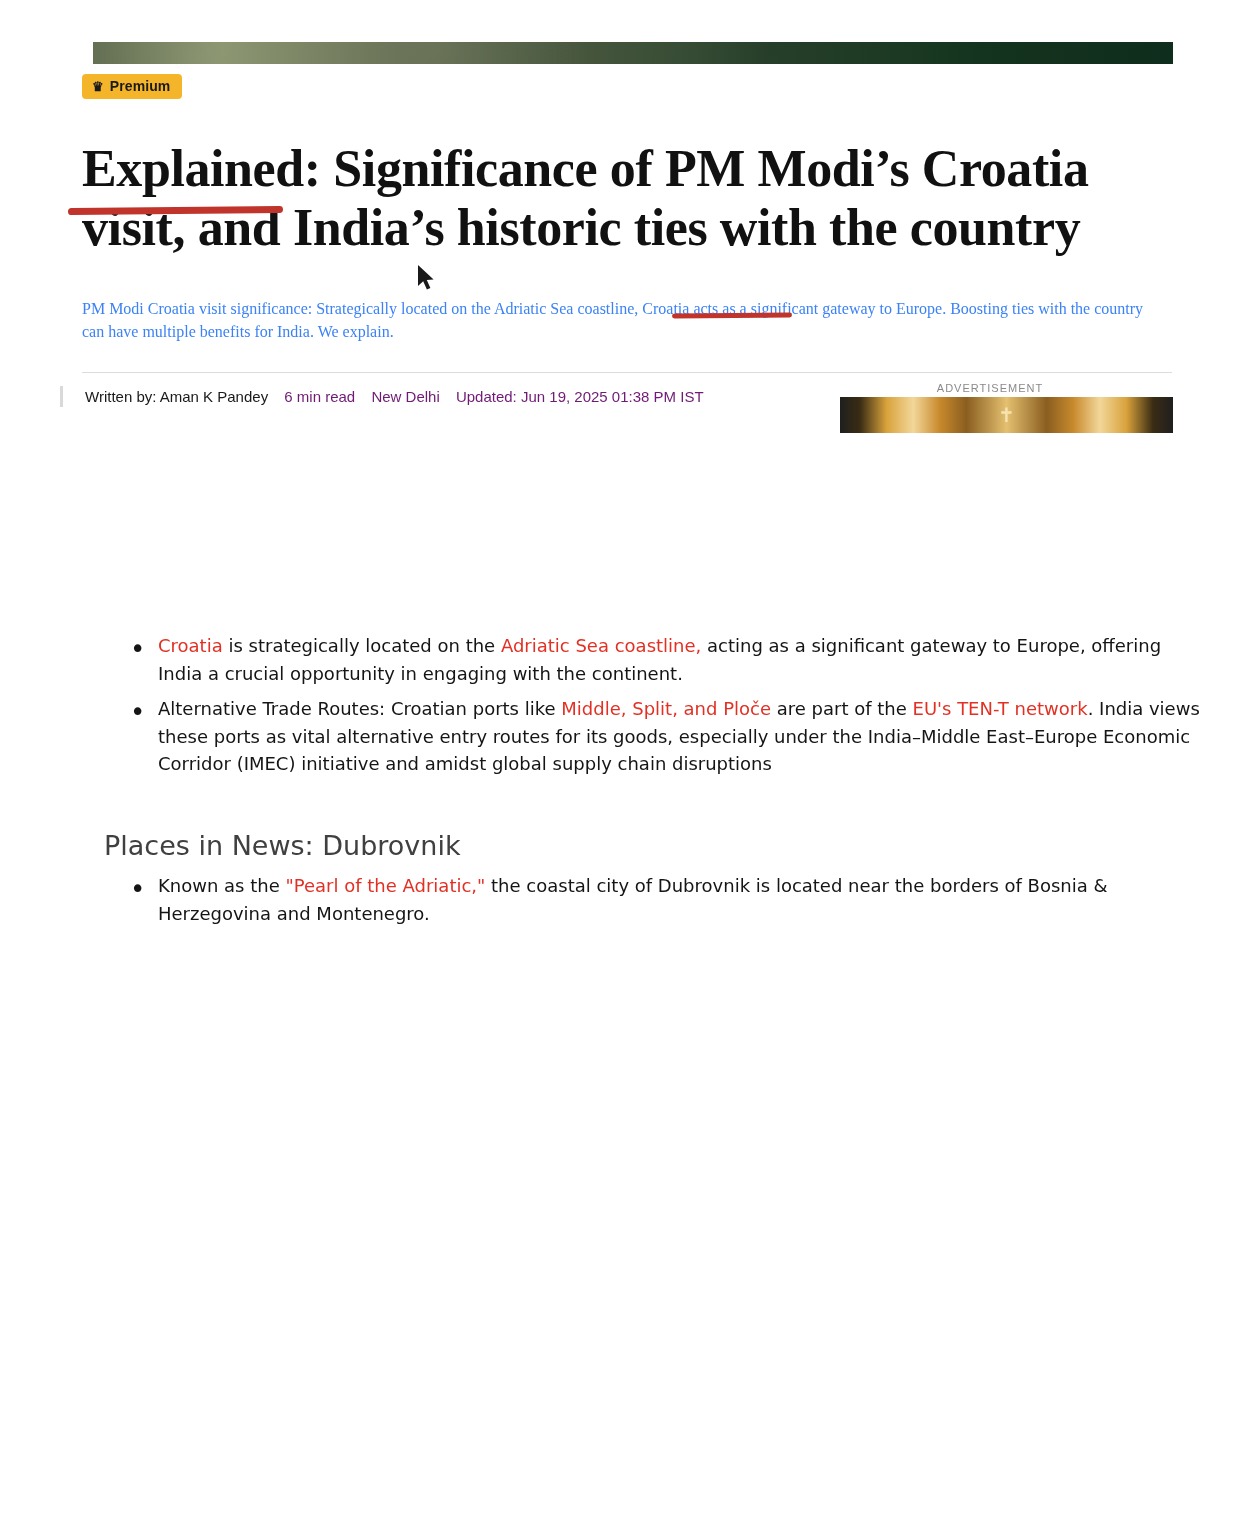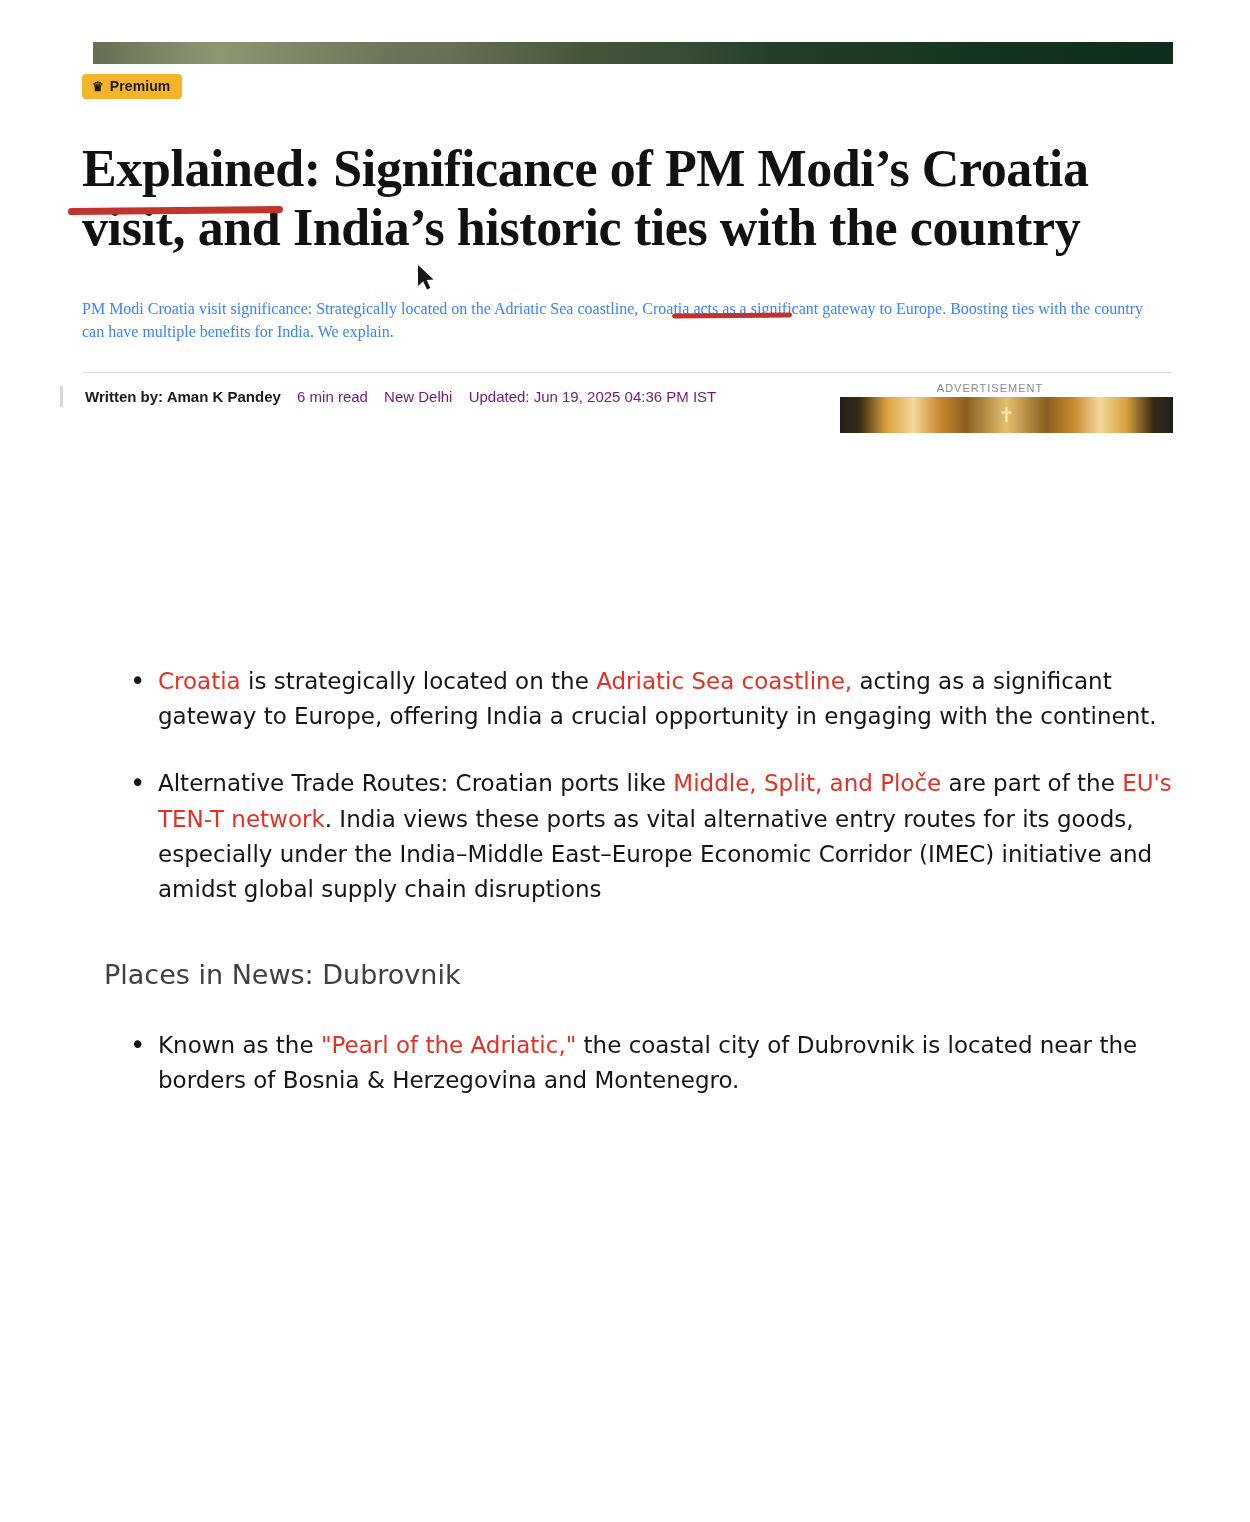--- a/index.html
+++ b/index.html
@@ -99,21 +99,21 @@
     padding-left: 22px;
     border-left: 3px solid #d9d9d9;
     box-sizing: border-box;
   }
   .byline {
     font-size: 15px;
     color: #1a1a1a;
     white-space: nowrap;
     line-height: 1.4;
   }
-  .byline .author { font-weight: 700; }
+  .byline .author { font-weight: 400; }
   .byline .meta { color: #701a75; }
   .byline span + span { margin-left: 12px; }
 
   .ad-box {
     position: absolute;
     left: 780px;
     top: 340px;
     width: 300px;
     height: 52px;
   }
@@ -180,24 +180,23 @@
     font-family: "DejaVu Sans", sans-serif;
     color: #151515;
   }
   .note-list {
     margin: 0;
     padding-left: 62px;
     list-style: none;
   }
   .note-item {
     position: relative;
-    font-size: 23px;
+    font-size: 18px;
     line-height: 1.53;
     margin-bottom: 8px;
-    margin-top: 32px;
   }
   .note-item::before {
     content: "•";
     position: absolute;
     left: -28px;
     top: -2px;
     font-size: 26px;
   }
   .hl { color: #e23124; }
 
@@ -228,21 +227,21 @@
 
   <p class="standfirst">PM Modi Croatia visit significance: Strategically located on the Adriatic Sea coastline, Croatia acts as a significant gateway to Europe. Boosting ties with the country can have multiple benefits for India. We explain.</p>
 
   <div class="rule"></div>
 
   <div class="byline-wrap">
     <div class="byline">
       <span class="author">Written by: Aman K Pandey</span>
       <span class="meta">6 min read</span>
       <span class="meta">New Delhi</span>
-      <span class="meta">Updated: Jun 19, 2025 04:36 PM IST</span>
+      <span class="meta">Updated: Jun 19, 2025 01:38 PM IST</span>
     </div>
   </div>
 
   <div class="ad-box">
     <div class="ad-label">ADVERTISEMENT</div>
     <div class="ad-creative">
       <span class="cross">✝</span>
     </div>
   </div>
 </div>

